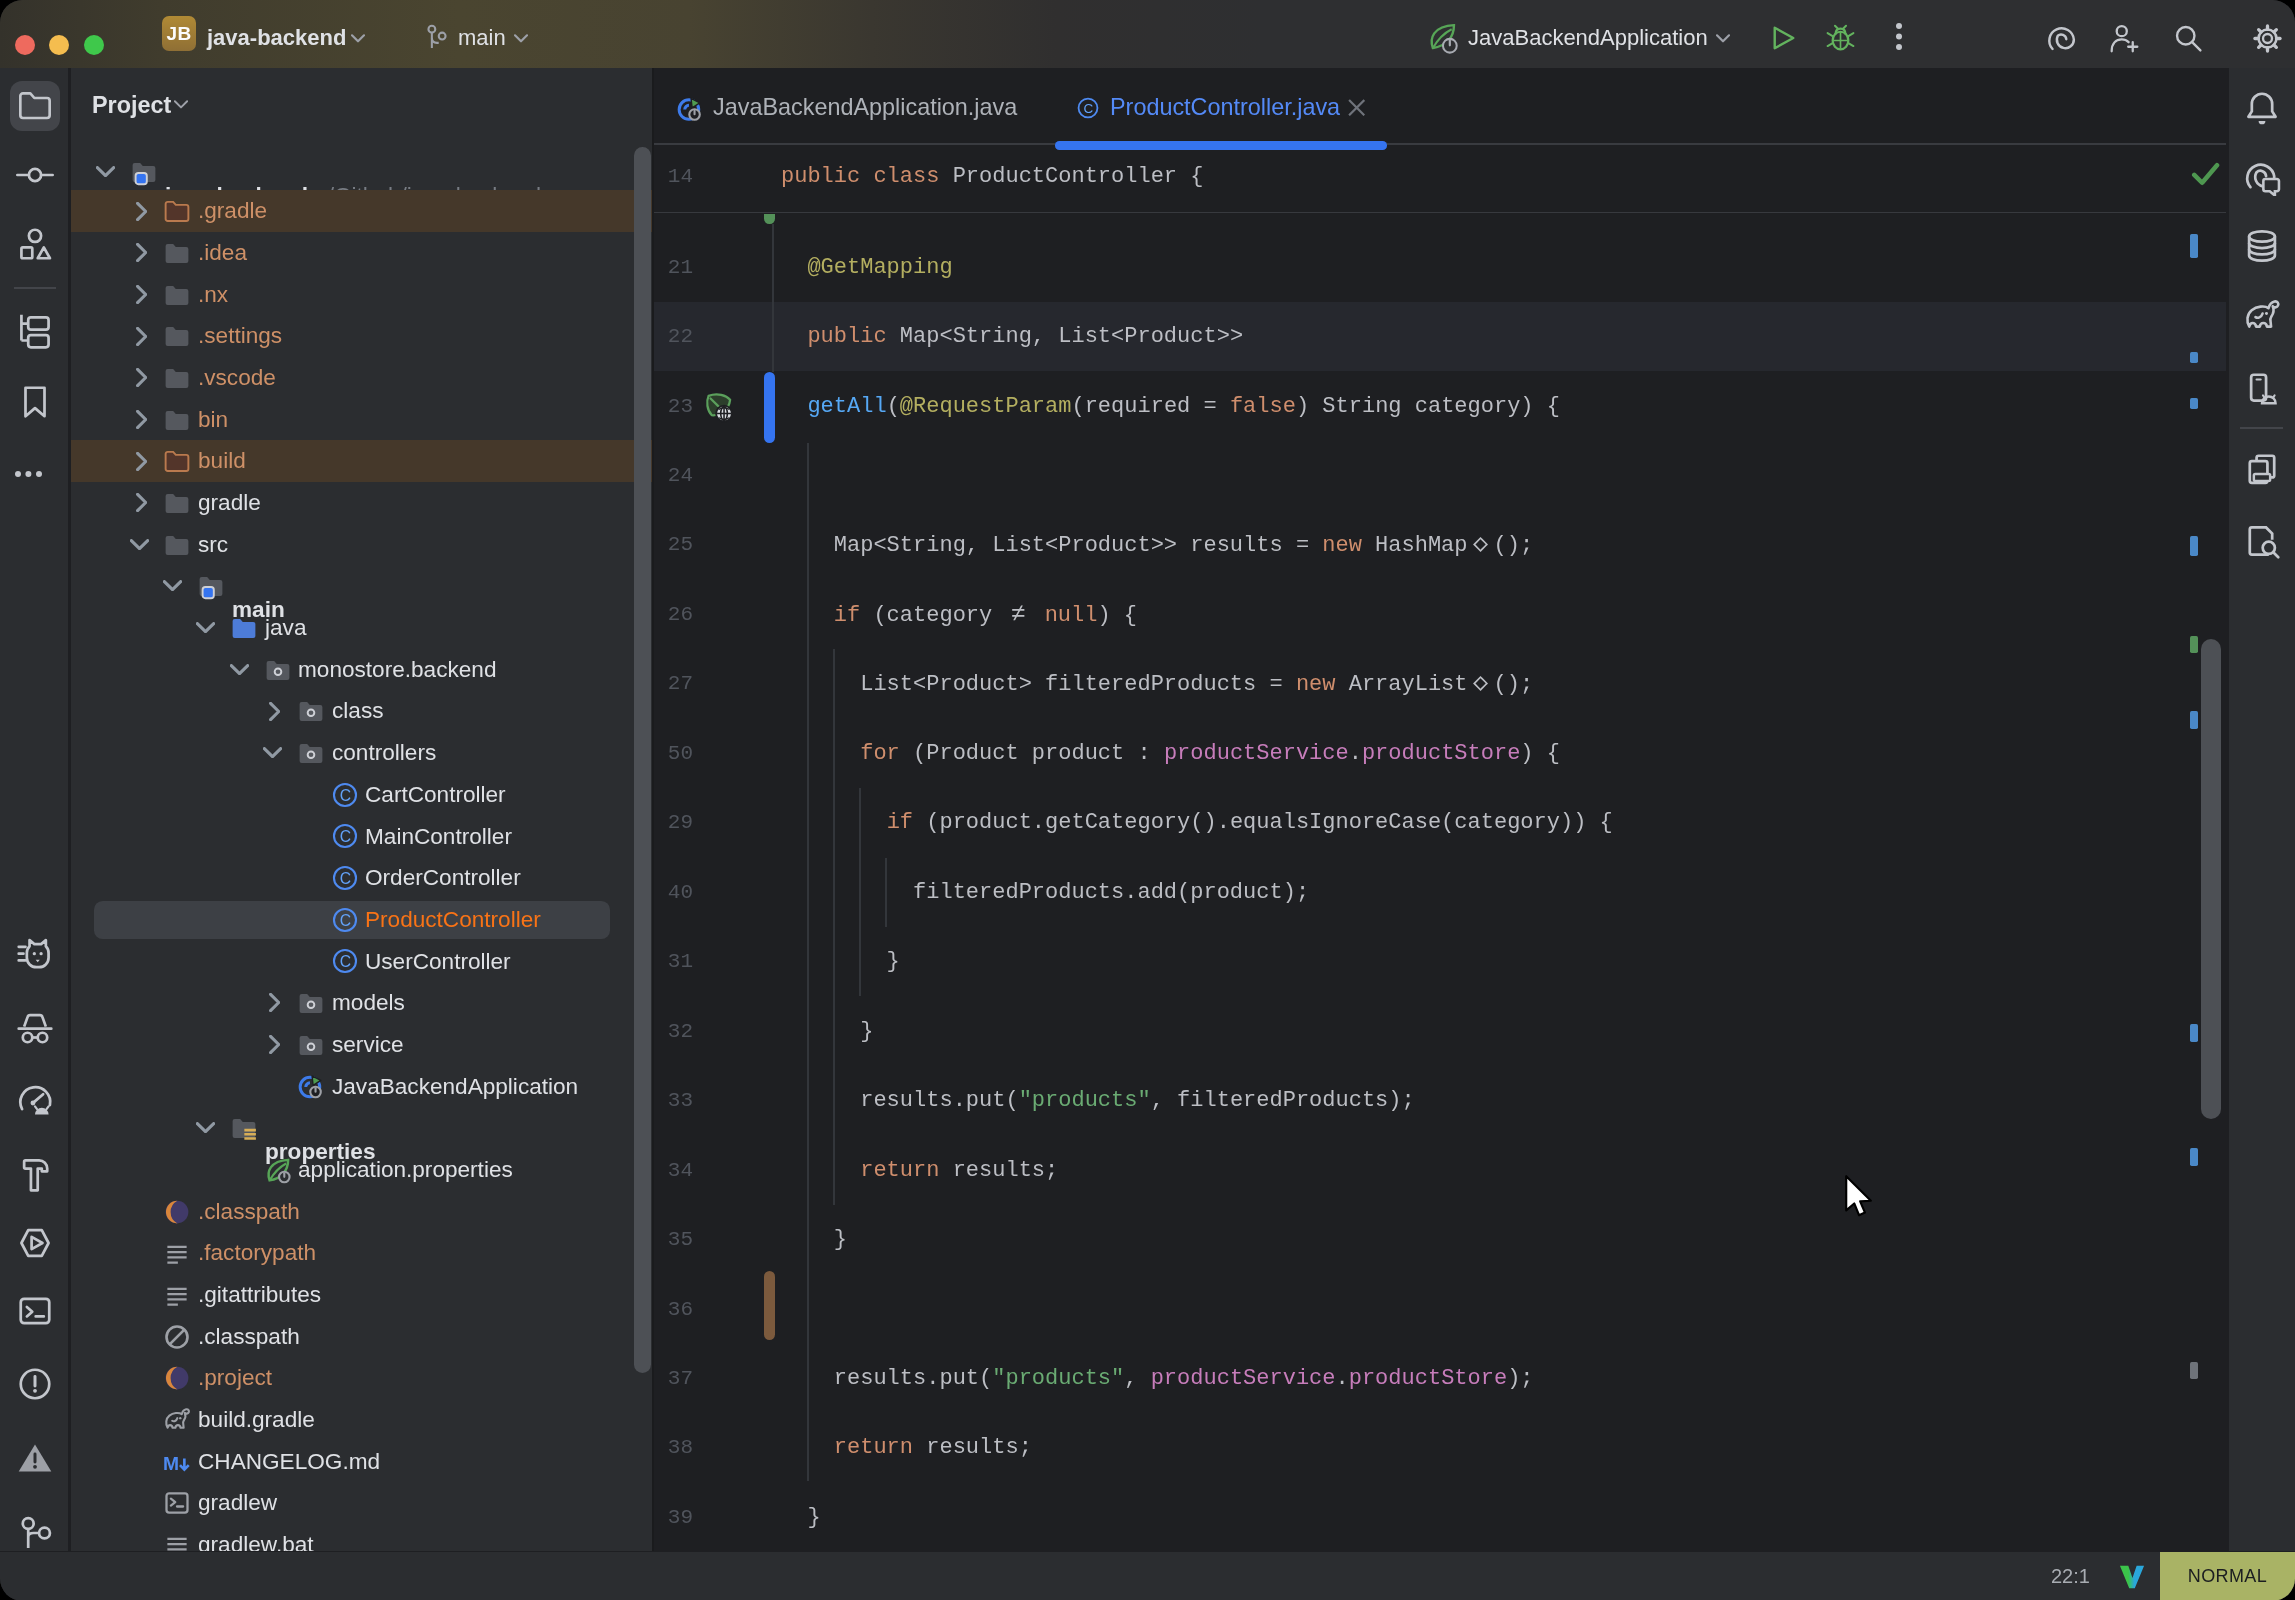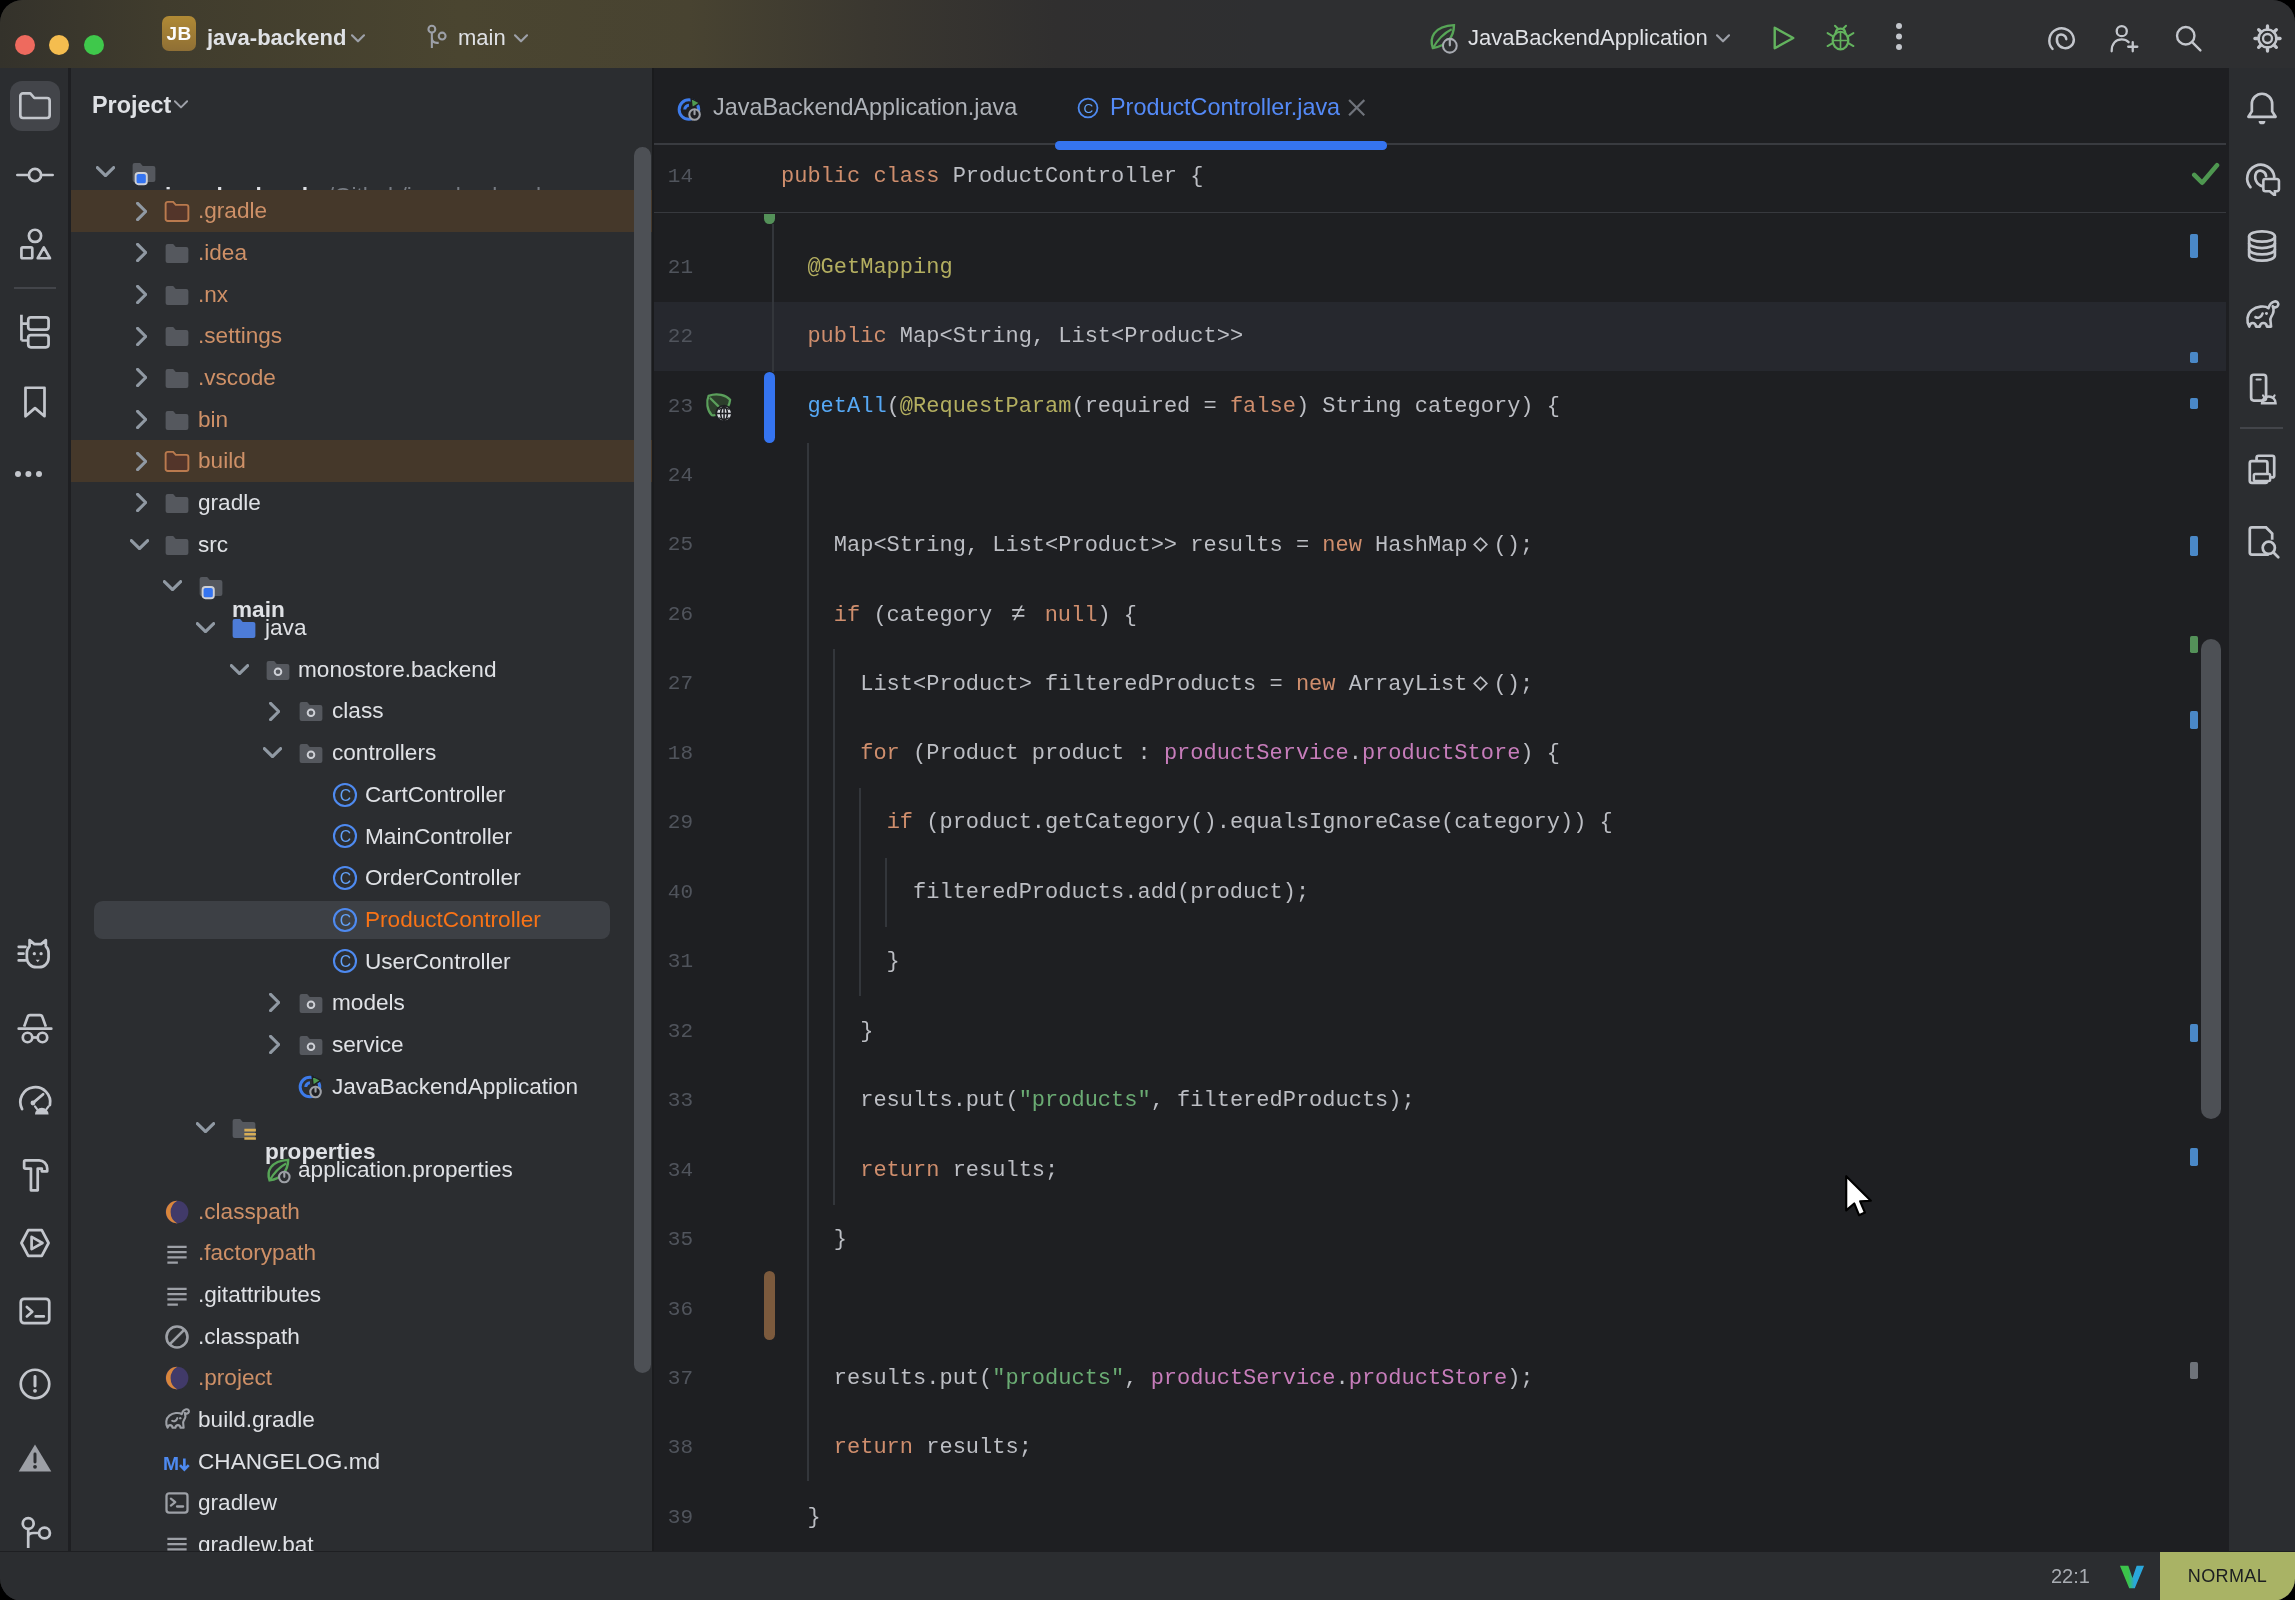--- a/index.html
+++ b/index.html
@@ -635,21 +635,21 @@
 <div class="abs code" style="left:781px;top:302px">&nbsp;&nbsp;<span class="k">public</span> Map&lt;String, List&lt;Product&gt;&gt;</div>
 <div class="abs lnum" style="left:641px;top:372px">23</div>
 <div class="abs code" style="left:781px;top:372px">&nbsp;&nbsp;<span class="me">getAll</span>(<span class="an">@RequestParam</span>(required = <span class="k">false</span>) String category) {</div>
 <div class="abs lnum" style="left:641px;top:441px">24</div>
 <div class="abs lnum" style="left:641px;top:510px">25</div>
 <div class="abs code" style="left:781px;top:510px">&nbsp;&nbsp;&nbsp;&nbsp;Map&lt;String, List&lt;Product&gt;&gt; results = <span class="k">new</span> HashMap<span class="lig">◇</span>();</div>
 <div class="abs lnum" style="left:641px;top:580px">26</div>
 <div class="abs code" style="left:781px;top:580px">&nbsp;&nbsp;&nbsp;&nbsp;<span class="k">if</span> (category <span class="lig">≠</span> <span class="k">null</span>) {</div>
 <div class="abs lnum" style="left:641px;top:649px">27</div>
 <div class="abs code" style="left:781px;top:649px">&nbsp;&nbsp;&nbsp;&nbsp;&nbsp;&nbsp;List&lt;Product&gt; filteredProducts = <span class="k">new</span> ArrayList<span class="lig">◇</span>();</div>
-<div class="abs lnum" style="left:641px;top:719px">18</div>
+<div class="abs lnum" style="left:641px;top:719px">50</div>
 <div class="abs code" style="left:781px;top:719px">&nbsp;&nbsp;&nbsp;&nbsp;&nbsp;&nbsp;<span class="k">for</span> (Product product : <span class="fi">productService</span>.<span class="fi">productStore</span>) {</div>
 <div class="abs lnum" style="left:641px;top:788px">29</div>
 <div class="abs code" style="left:781px;top:788px">&nbsp;&nbsp;&nbsp;&nbsp;&nbsp;&nbsp;&nbsp;&nbsp;<span class="k">if</span> (product.getCategory().equalsIgnoreCase(category)) {</div>
 <div class="abs lnum" style="left:641px;top:858px">40</div>
 <div class="abs code" style="left:781px;top:858px">&nbsp;&nbsp;&nbsp;&nbsp;&nbsp;&nbsp;&nbsp;&nbsp;&nbsp;&nbsp;filteredProducts.add(product);</div>
 <div class="abs lnum" style="left:641px;top:927px">31</div>
 <div class="abs code" style="left:781px;top:927px">&nbsp;&nbsp;&nbsp;&nbsp;&nbsp;&nbsp;&nbsp;&nbsp;}</div>
 <div class="abs lnum" style="left:641px;top:997px">32</div>
 <div class="abs code" style="left:781px;top:997px">&nbsp;&nbsp;&nbsp;&nbsp;&nbsp;&nbsp;}</div>
 <div class="abs lnum" style="left:641px;top:1066px">33</div>

